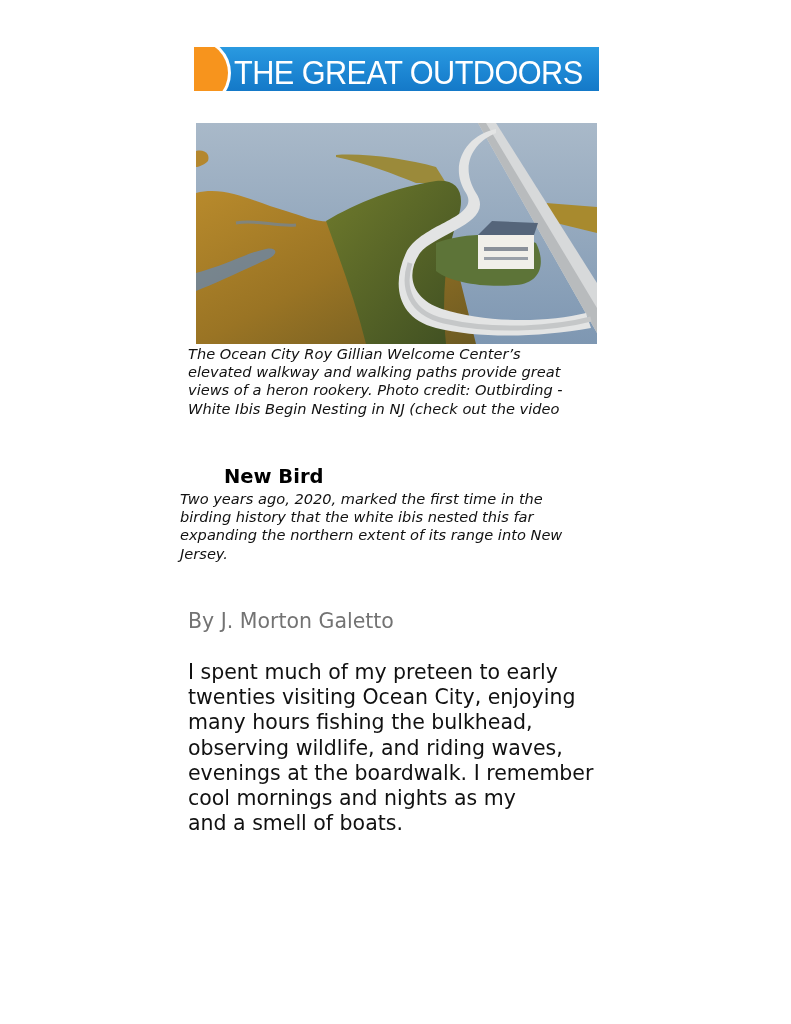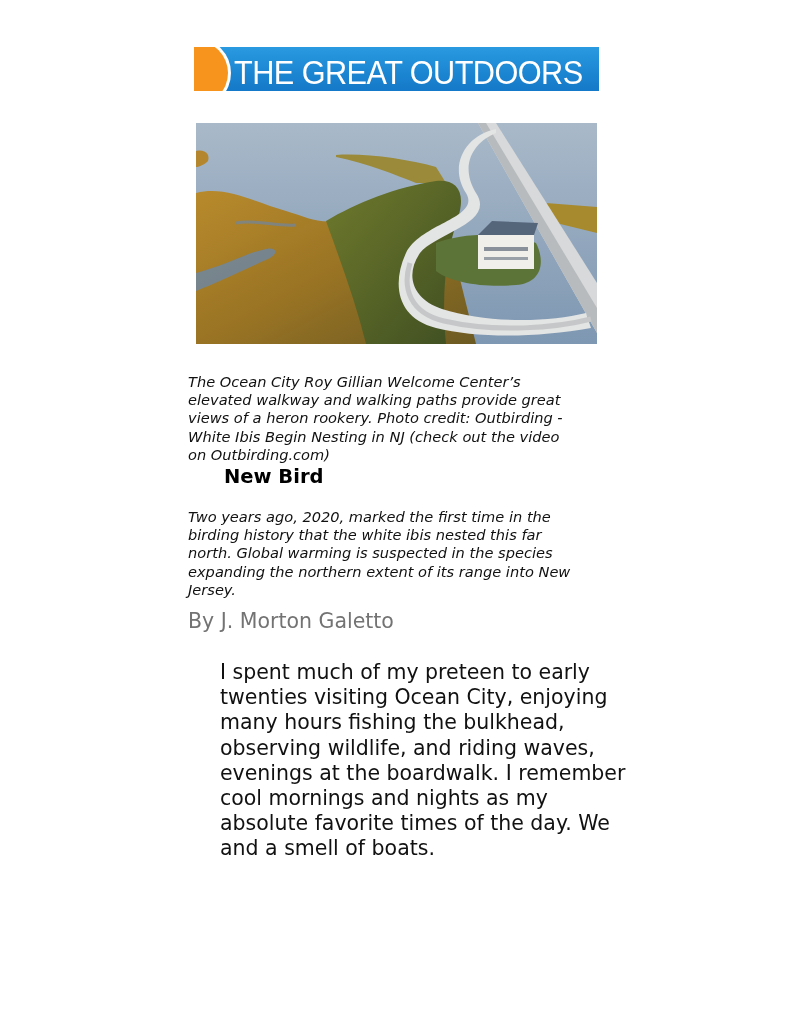--- a/index.html
+++ b/index.html
@@ -77,61 +77,58 @@
 
     .caption {
       position: absolute;
       left: 188px;
       top: 345px;
       width: 420px;
       font-size: 14.6px;
       line-height: 18.2px;
       font-style: italic;
       color: #111;
-      margin-top: 28px;
     }
     .section-heading {
       position: absolute;
       left: 188px;
       top: 465px;
       font-size: 19.5px;
       font-weight: bold;
       line-height: 24px;
       color: #000;
       margin-left: 36px;
     }
     .section-desc {
       position: absolute;
-      left: 188px;
+      left: 180px;
       top: 490px;
       width: 420px;
       font-size: 14.6px;
       line-height: 18.2px;
       font-style: italic;
       color: #111;
-      margin-top: 18px;
     }
     .byline {
       position: absolute;
       left: 188px;
       top: 608px;
       font-size: 20.5px;
       line-height: 26px;
       color: #737373;
       white-space: nowrap;
     }
     .body-text {
       position: absolute;
       left: 188px;
       top: 660px;
       width: 440px;
       font-size: 20.5px;
       line-height: 25.2px;
       color: #111;
-      margin-left: 32px;
     }
     .body-text .line { display: block; white-space: nowrap; }
     .caption .line, .section-desc .line { display: block; white-space: nowrap; }
   </style>
 </head>
 <body>
 
 <div class="page">
 
   <div class="banner">
@@ -186,39 +183,36 @@
       <rect x="288" y="124" width="44" height="4" fill="#8a9099"></rect>
       <rect x="288" y="134" width="44" height="3" fill="#9aa0a8"></rect>
     </svg>
   </div>
 
   <div class="caption">
     <span class="line">The Ocean City Roy Gillian Welcome Center’s</span>
     <span class="line">elevated walkway and walking paths provide great</span>
     <span class="line">views of a heron rookery. Photo credit: Outbirding -</span>
     <span class="line">White Ibis Begin Nesting in NJ (check out the video</span>
-    <span class="line">on Outbirding.com)</span>
   </div>
 
   <div class="section-heading">New Bird</div>
 
   <div class="section-desc">
     <span class="line">Two years ago, 2020, marked the first time in the</span>
     <span class="line">birding history that the white ibis nested this far</span>
-    <span class="line">north. Global warming is suspected in the species</span>
     <span class="line">expanding the northern extent of its range into New</span>
     <span class="line">Jersey.</span>
   </div>
 
   <div class="byline">By J. Morton Galetto</div>
 
   <div class="body-text">
     <span class="line">I spent much of my preteen to early</span>
     <span class="line">twenties visiting Ocean City, enjoying</span>
     <span class="line">many hours fishing the bulkhead,</span>
     <span class="line">observing wildlife, and riding waves,</span>
     <span class="line">evenings at the boardwalk. I remember</span>
     <span class="line">cool mornings and nights as my</span>
-    <span class="line">absolute favorite times of the day. We</span>
     <span class="line">and a smell of boats.</span>
   </div>
 
 </div>
 
 </body></html>

